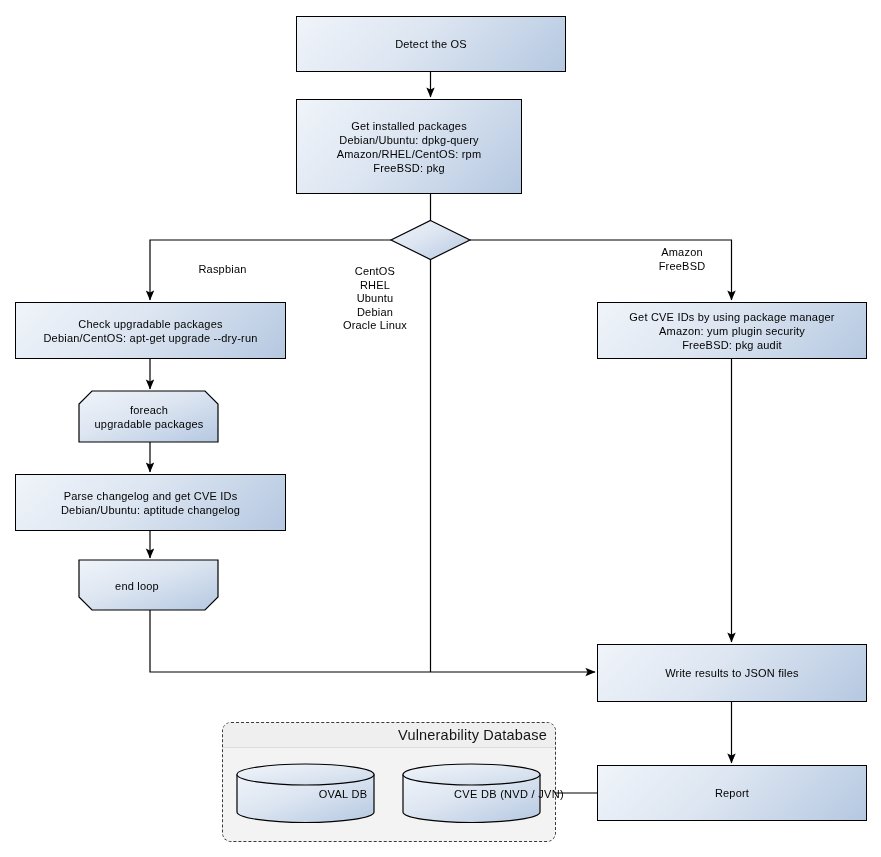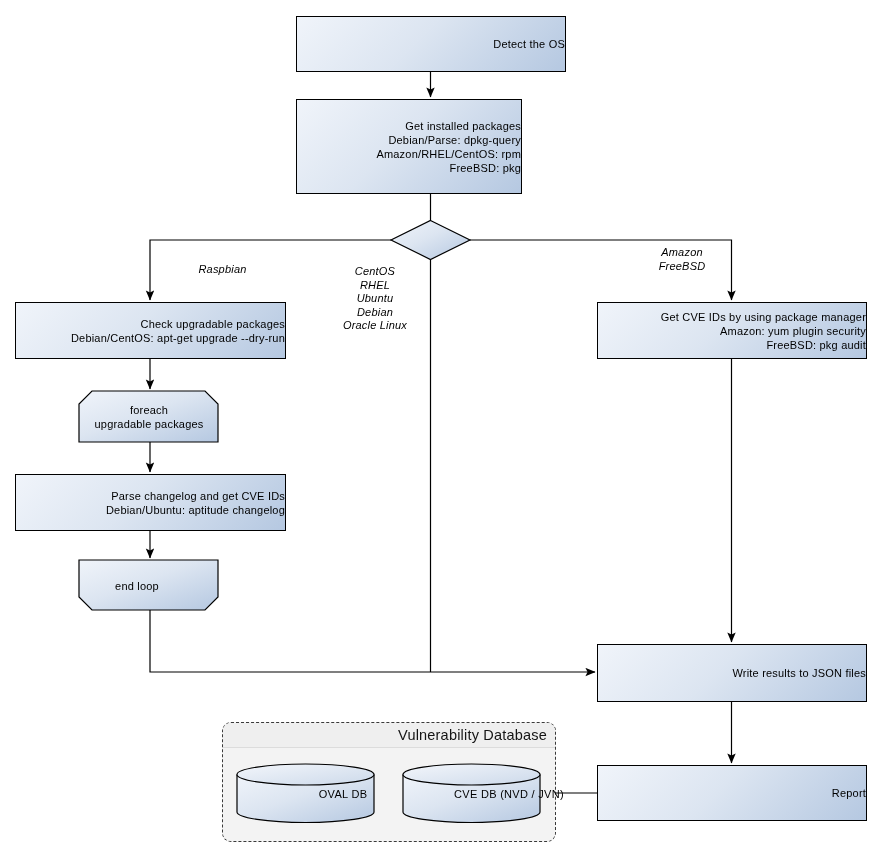--- a/index.html
+++ b/index.html
@@ -5,32 +5,31 @@
   html,body { margin:0; padding:0; background:#ffffff; }
   #stage {
     position:relative; width:881px; height:857px; background:#ffffff;
     font-family:"Liberation Sans", sans-serif; color:#000; overflow:hidden;
   }
   #connector-layer { position:absolute; left:0; top:0; width:881px; height:857px; }
   .node {
     position:absolute; box-sizing:border-box;
     border:1px solid #000;
     background:linear-gradient(135deg,#f0f4fa 0%,#dce5f1 45%,#b5c8e1 100%);
-    display:flex; flex-direction:column; align-items:flex-end; justify-content:center;
+    display:flex; flex-direction:column; align-items:center; justify-content:center;
     text-align:center; font-size:11px; line-height:14px; letter-spacing:0.2px;
   }
   .shape-label {
     position:absolute; display:flex; flex-direction:column; align-items:center;
     justify-content:center; text-align:center; font-size:11px; line-height:14px;
     letter-spacing:0.2px; pointer-events:none;
   }
   .branch-label {
     position:absolute; text-align:center; font-size:11px; line-height:13.6px;
     letter-spacing:0.2px;
-    font-style:italic;
   }
   .vuln-container {
     position:absolute; left:222px; top:722px; width:334px; height:120px;
     box-sizing:border-box; border:1px dashed #3a3a3a; border-radius:9px;
     background:#f3f3f3;
   }
   .vuln-header {
     box-sizing:border-box; height:25px; border-radius:8px 8px 0 0;
     background:#efefef; border-bottom:1px solid #dcdcdc;
     display:flex; align-items:center; justify-content:flex-end;
@@ -81,21 +80,21 @@
 
     <polygon points="79,560 218,560 218,597 205,610 92,610 79,597" fill="url(#nodeGrad)" stroke="#000" stroke-width="1.2"></polygon>
   </svg>
 
   <div class="node" style="left:296px;top:16px;width:270px;height:56px;">
     <span>Detect the OS</span>
   </div>
 
   <div class="node" style="left:296px;top:99px;width:226px;height:95px;">
     <span>Get installed packages</span>
-    <span>Debian/Parse: dpkg-query</span>
+    <span>Debian/Ubuntu: dpkg-query</span>
     <span>Amazon/RHEL/CentOS: rpm</span>
     <span>FreeBSD: pkg</span>
   </div>
 
   <div class="node" style="left:15px;top:302px;width:271px;height:57px;">
     <span>Check upgradable packages</span>
     <span>Debian/CentOS: apt-get upgrade --dry-run</span>
   </div>
 
   <div class="node" style="left:15px;top:474px;width:271px;height:57px;">

